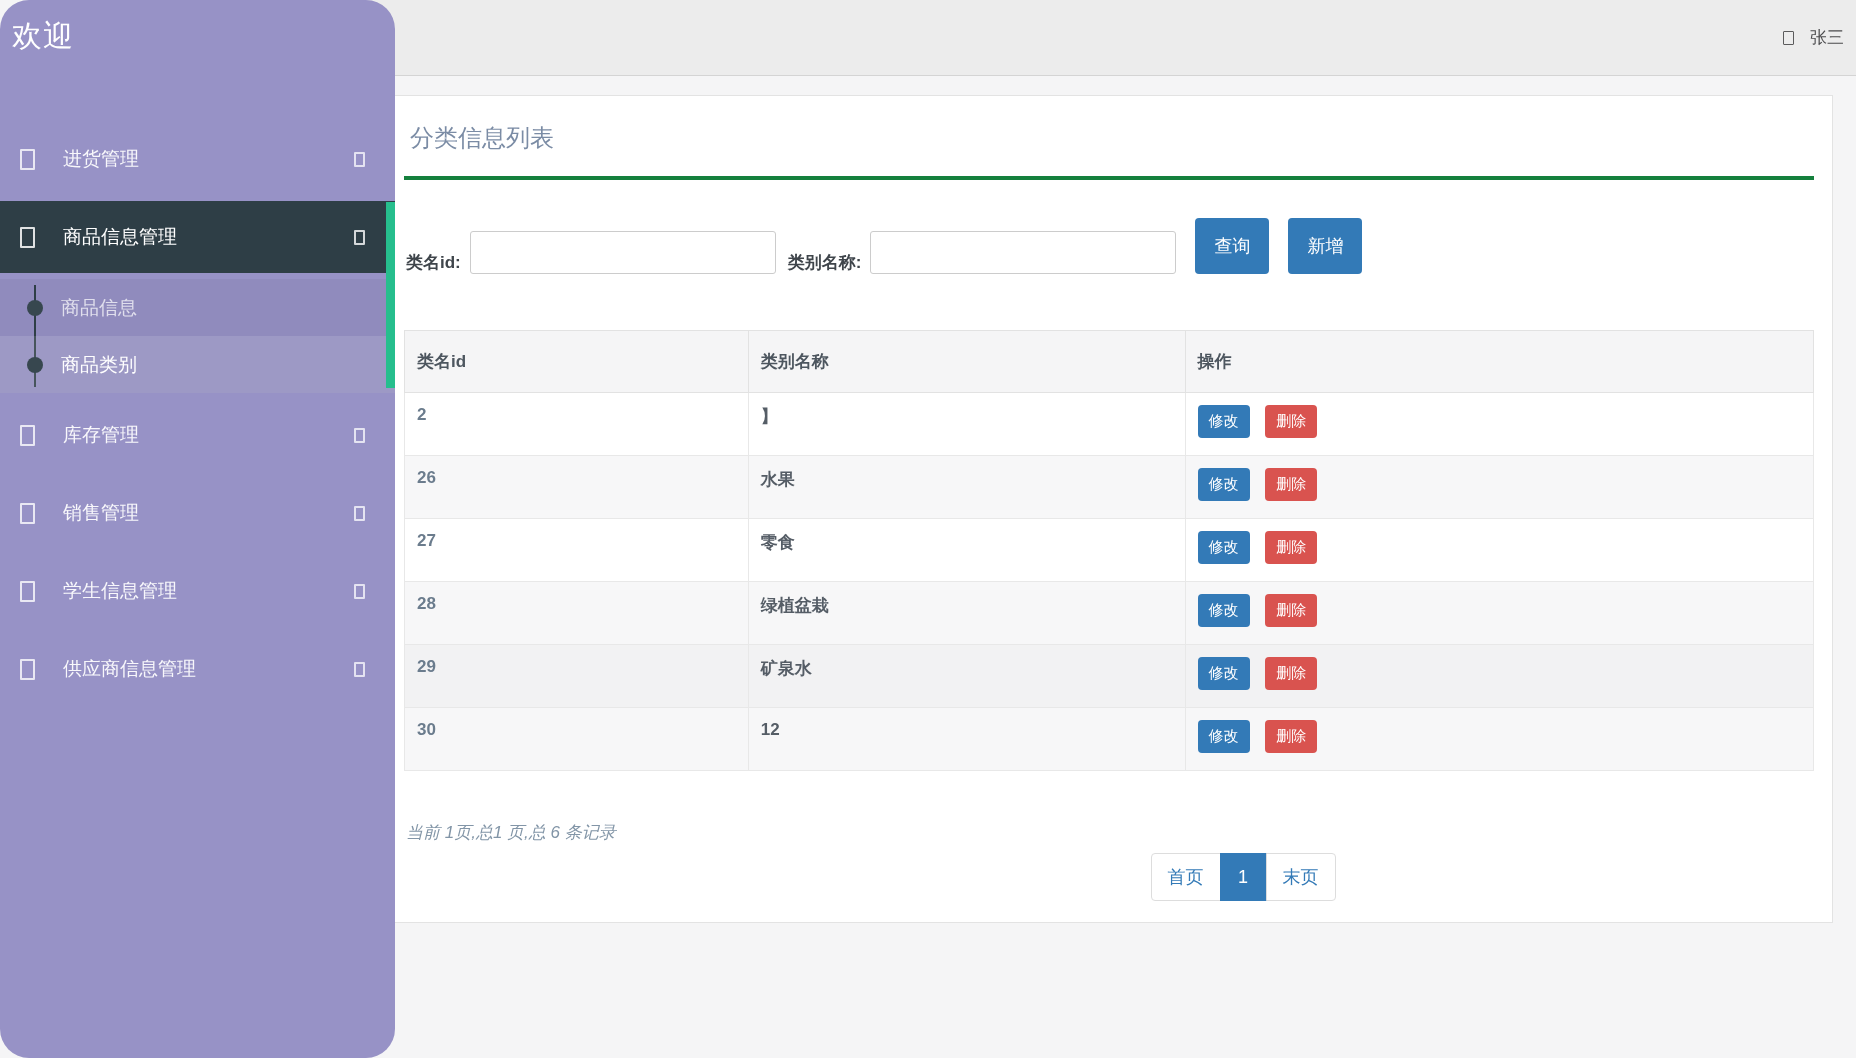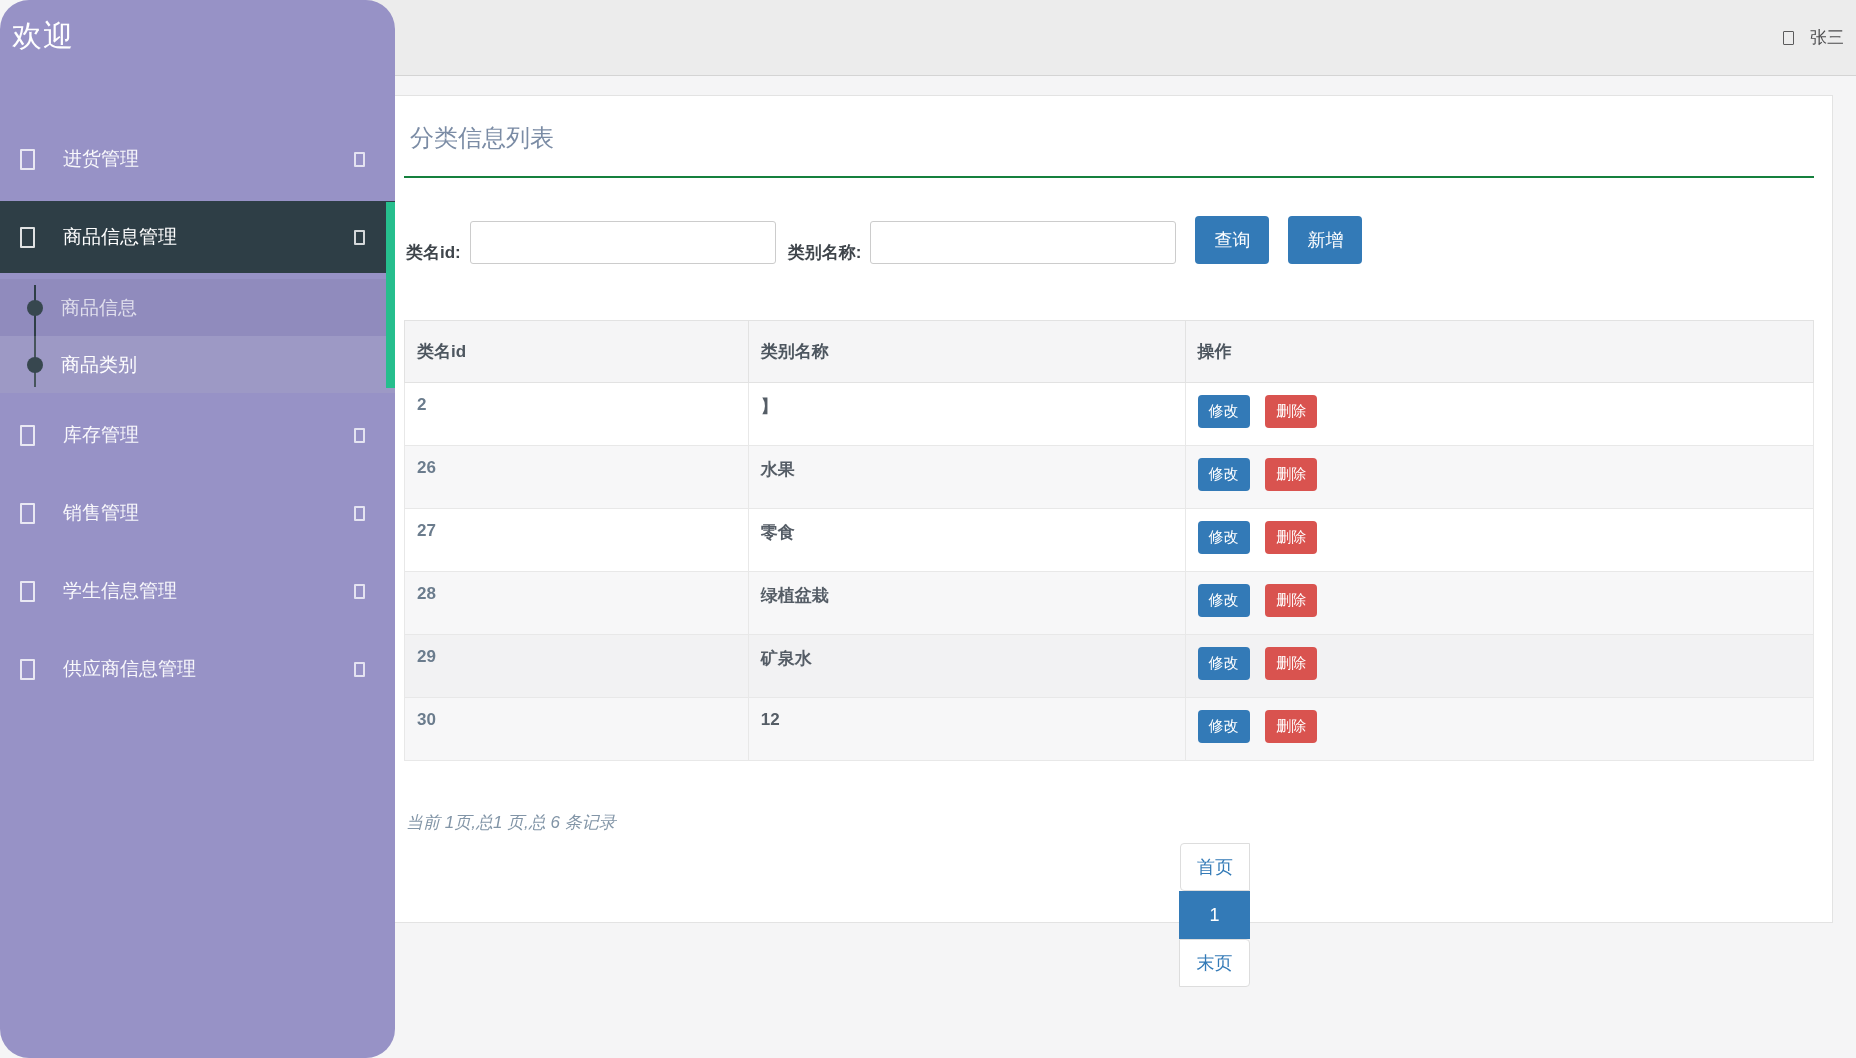--- a/index.html
+++ b/index.html
@@ -89,39 +89,39 @@
   }
 
   .content { padding:19px 23px 0 44px; }
   .panel {
     background:#fff; border:1px solid #e3e3e3;
     height:828px; padding:0 18px;
   }
   .panel-title {
     margin:0; padding:26px 6px 22px;
     font-size:24px; font-weight:400; color:#7b8ca5;
-    border-bottom:2px solid #15803d;
+    border-bottom:4px solid #15803d;
   }
 
   .search-row { margin-top:38px; display:flex; align-items:flex-end; padding-left:2px; }
   .search-row label { font-size:17px; font-weight:bold; color:#3f454b; margin-right:9px; }
   .search-row label.second { margin-left:12px; }
   .search-row input {
     width:306px; height:43px;
     border:1px solid #ccc; border-radius:3px;
     padding:0 10px; font-size:16px; color:#333;
     font-family:"Liberation Sans", sans-serif;
   }
   .btn {
     border:none; border-radius:4px; cursor:pointer;
     color:#fff; font-family:"Liberation Sans", sans-serif;
   }
   .btn-primary { background:#337ab7; }
   .btn-danger  { background:#d9534f; }
-  .btn-lg { height:48px; padding:0 19px; font-size:18px; margin-left:19px; }
+  .btn-lg { height:56px; padding:0 19px; font-size:18px; margin-left:19px; }
 
   table.data-table {
     margin-top:56px; width:100%;
     border-collapse:collapse; font-size:17px;
   }
   .data-table th {
     background:#f5f5f6; text-align:left;
     font-weight:bold; color:#4d565f;
     padding:19px 12px; border:1px solid #e2e2e2;
   }
@@ -131,21 +131,21 @@
   }
   .data-table tbody tr:nth-child(even) { background:#f7f7f8; }
   .data-table tbody tr.hovered { background:#f2f2f3; }
   .cell-id { font-weight:bold; color:#6b7c8d; }
   .cell-name { font-weight:bold; color:#555d66; }
   .btn-sm { padding:7px 11px; font-size:15px; margin-right:11px; }
 
   .summary { margin-top:50px; color:#8295a7; font-size:17px; padding-left:2px;font-style:italic; }
 
   .pagination-row { display:flex; justify-content:center; margin-top:9px; }
-  .pagination { display:flex; position:relative; left:106px;flex-direction:column; }
+  .pagination { display:flex; position:relative; left:134px; }
   .page-cell {
     min-width:47px; height:48px;
     display:flex; align-items:center; justify-content:center;
     padding:0 16px; margin-left:-1px;
     border:1px solid #ddd; background:#fff;
     color:#337ab7; font-size:18px; cursor:pointer;
   }
   .page-cell.first { border-radius:4px 0 0 4px; margin-left:0; }
   .page-cell.last  { border-radius:0 4px 4px 0; }
   .page-cell.active { background:#337ab7; border-color:#337ab7; color:#fff; }

